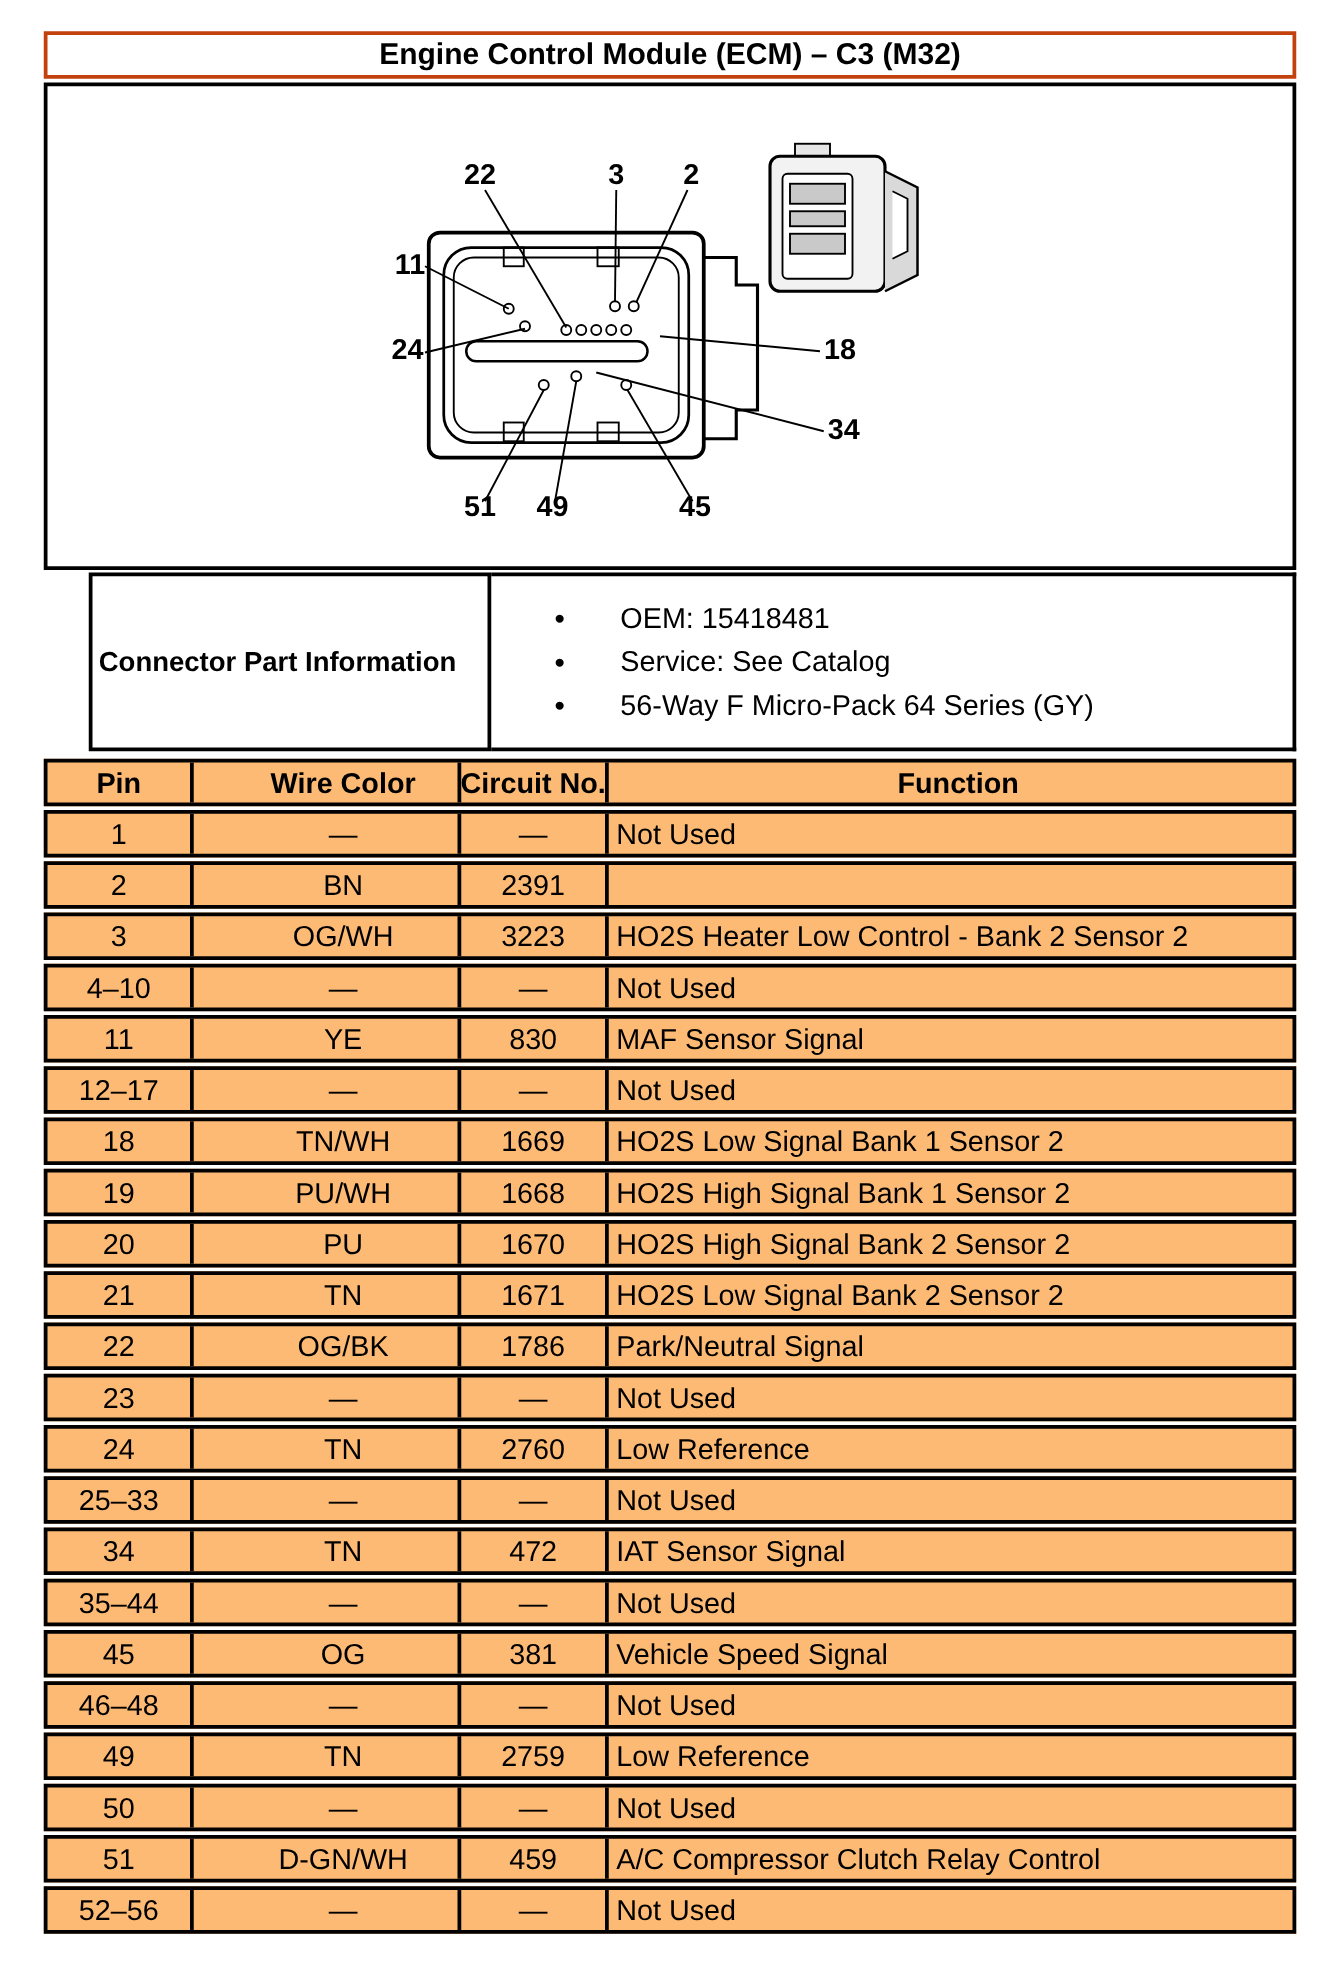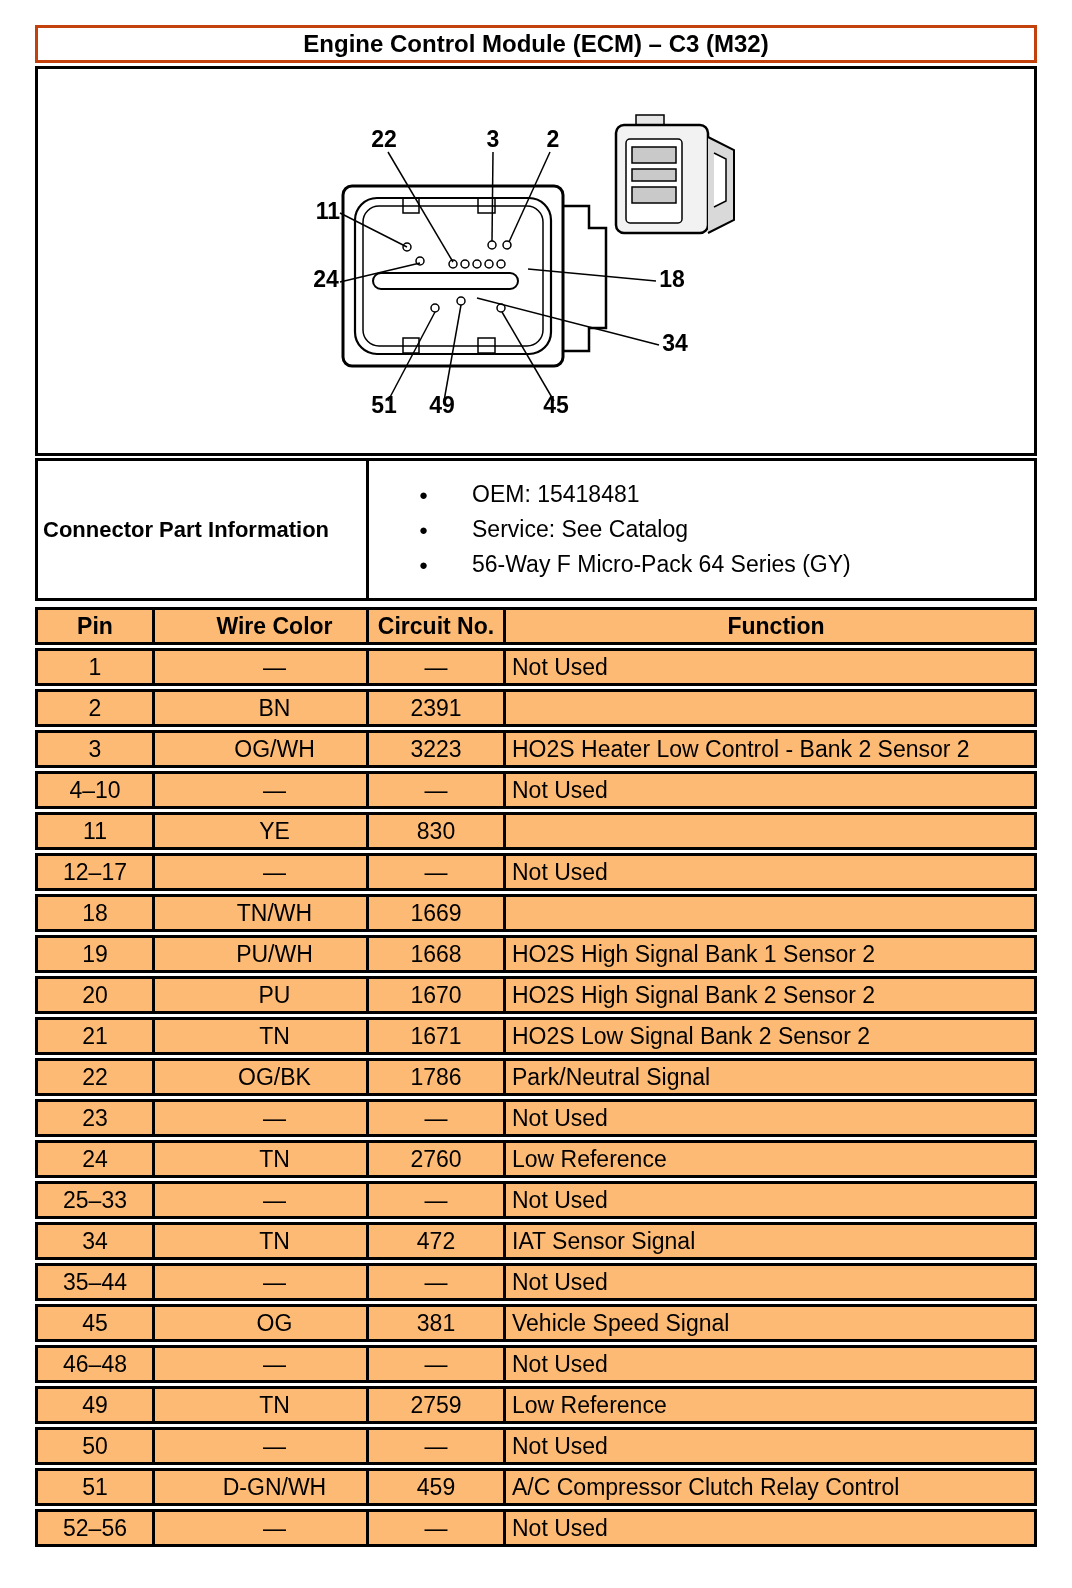--- a/index.html
+++ b/index.html
@@ -7,31 +7,31 @@
   body { font-family: "Liberation Sans", sans-serif; color: #000; }
   .page { width: 1072px; height: 1588px; padding: 25px 35px 0 35px; background: #fff; position: relative; overflow: hidden; }
 
   .title-bar { width: 1002px; border: 3px solid #c2410c; height: 38px; display: flex; align-items: center; justify-content: center; font-size: 24px; font-weight: bold; }
 
   .diagram-box { width: 1002px; border: 3px solid #000; height: 390px; margin-top: 3px; position: relative; }
   .diagram-box svg { position: absolute; left: 258px; top: 26px; }
   .callout-label { font-size: 23px; font-weight: bold; font-family: "Liberation Sans", sans-serif; }
 
   .info-row { display: flex; margin-top: 2px; height: 143px; width: 1002px; }
-  .info-left { width: 334px; border: 3px solid #000; font-weight: bold; font-size: 22px; display: flex; align-items: center; padding: 0 2px 0 5px; line-height: 1.15; }
+  .info-left { width: 334px; border: 3px solid #000; font-weight: bold; font-size: 22px; display: flex; align-items: center; padding: 0 2px 0 5px; line-height: 1.15; margin-left: 36px; }
   .info-right { width: 668px; border: 3px solid #000; border-left: none; padding-top: 16px; }
   .bullet-line { display: flex; line-height: 35px; font-size: 23px; }
   .bullet-dot { margin-left: 50px; width: 53px; font-size: 15px; }
 
   .pinout-table { margin-top: 6px; }
   .t-row { display: flex; width: 1002px; border: 3px solid #000; height: 38px; margin-bottom: 3px; font-size: 23px; background: #fdba74; }
   .t-row > div { display: flex; align-items: center; justify-content: center; border-right: 3px solid #000; overflow: hidden; white-space: nowrap; }
   .t-row > .c-pin { width: 117px; }
   .t-row > .c-color { width: 214px; padding-left: 28px; }
-  .t-row > .c-circuit { width: 137px; }
+  .t-row > .c-circuit { width: 118px; }
   .t-row > .c-func { flex: 1; border-right: none; justify-content: flex-start; padding-left: 6px; }
   .t-header { font-weight: bold; }
   .t-header > .c-func { justify-content: center; padding-left: 12px; }
 </style>
 </head>
 <body>
 
 <div class="page">
 
   <div class="title-bar">Engine Control Module (ECM) – C3 (M32)</div>
@@ -150,31 +150,33 @@
       <div class="t-row">
         <div class="c-pin">4–10</div>
         <div class="c-color">—</div>
         <div class="c-circuit">—</div>
         <div class="c-func">Not Used</div>
       </div>
       <div class="t-row">
         <div class="c-pin">11</div>
         <div class="c-color">YE</div>
         <div class="c-circuit">830</div>
+        <div class="c-func">MAF Sensor Signal</div>
       </div>
       <div class="t-row">
         <div class="c-pin">12–17</div>
         <div class="c-color">—</div>
         <div class="c-circuit">—</div>
         <div class="c-func">Not Used</div>
       </div>
       <div class="t-row">
         <div class="c-pin">18</div>
         <div class="c-color">TN/WH</div>
         <div class="c-circuit">1669</div>
+        <div class="c-func">HO2S Low Signal Bank 1 Sensor 2</div>
       </div>
       <div class="t-row">
         <div class="c-pin">19</div>
         <div class="c-color">PU/WH</div>
         <div class="c-circuit">1668</div>
         <div class="c-func">HO2S High Signal Bank 1 Sensor 2</div>
       </div>
       <div class="t-row">
         <div class="c-pin">20</div>
         <div class="c-color">PU</div>

